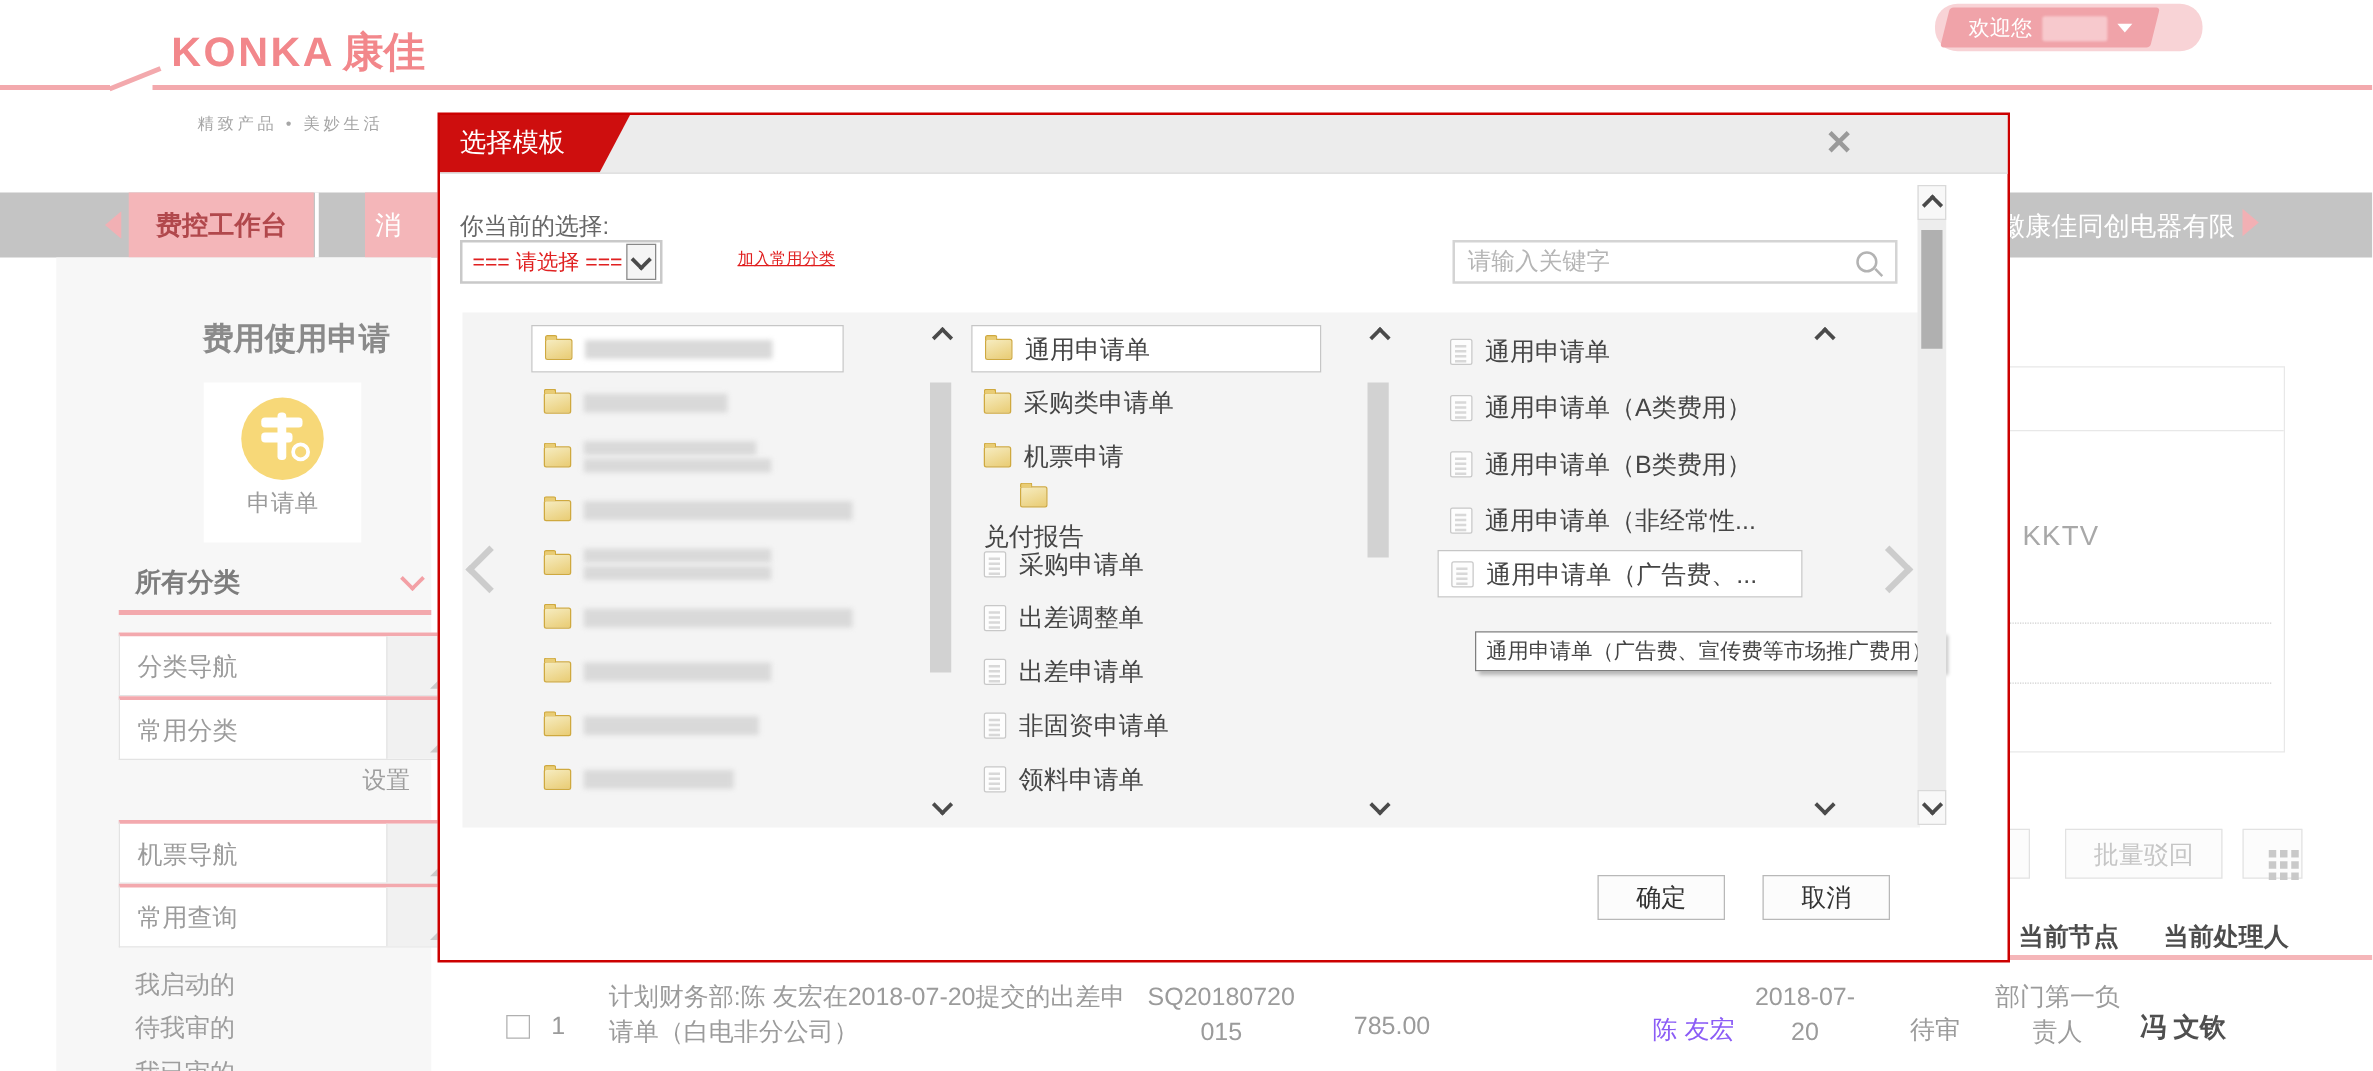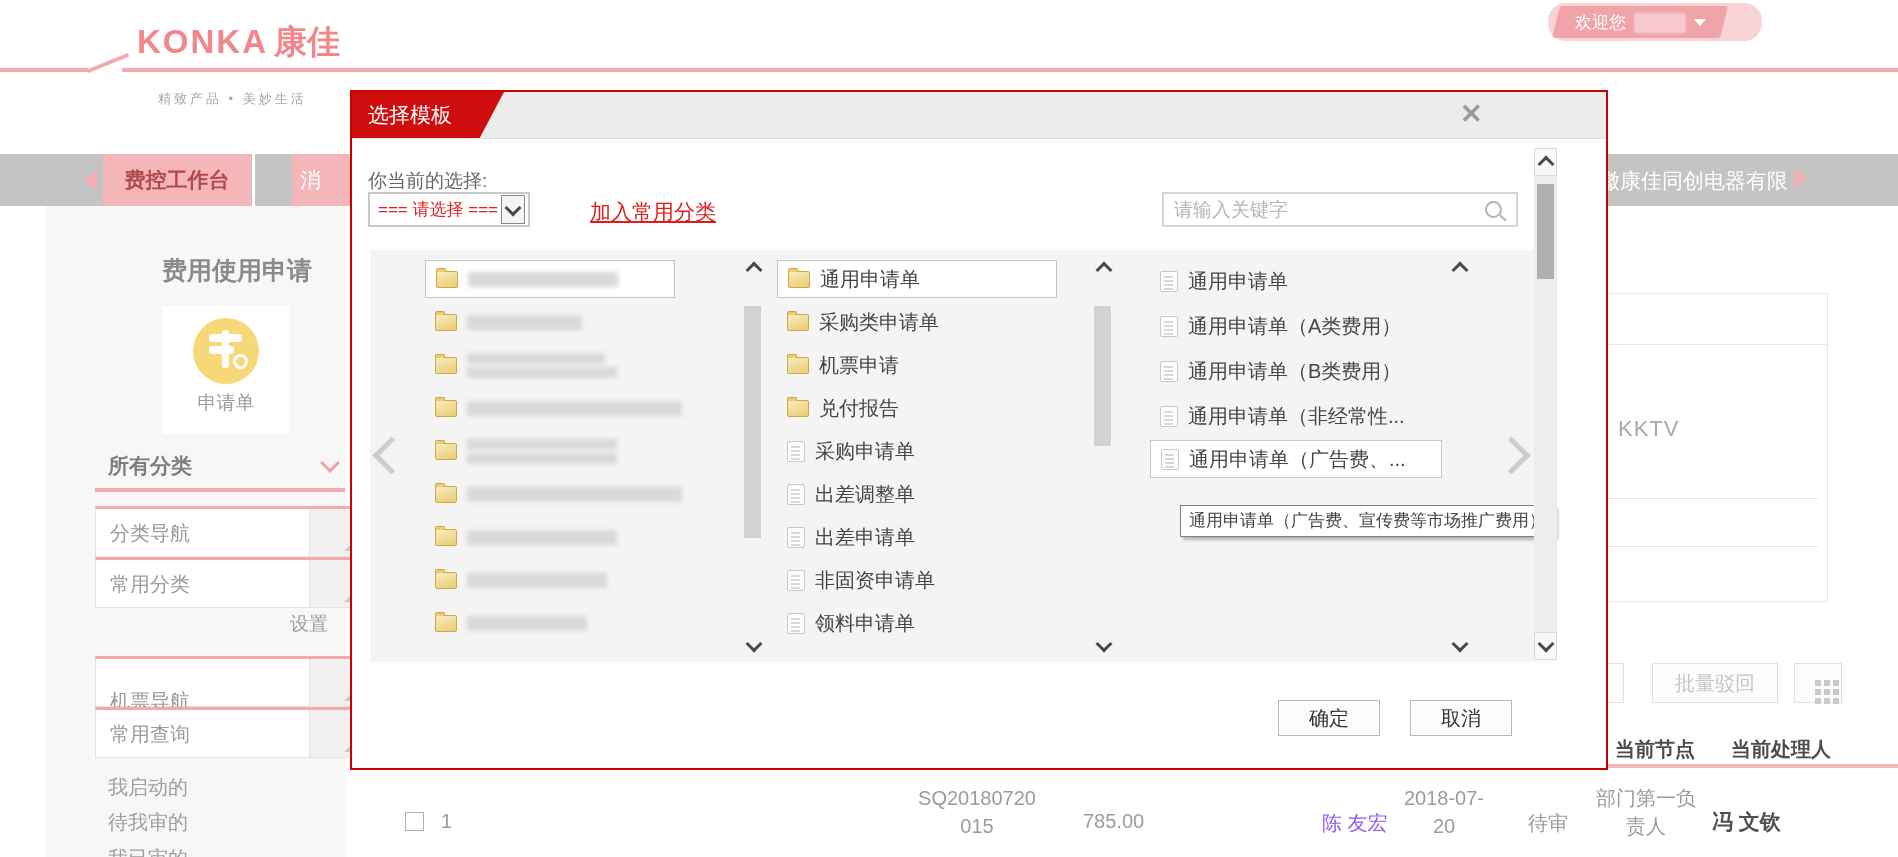--- a/index.html
+++ b/index.html
@@ -68,21 +68,21 @@
   .m-header{position:absolute;left:0;top:0;right:0;height:46px;background:#ececec;border-bottom:1px solid #dcdcdc;}
   .m-tab{position:absolute;left:0;top:0;width:152px;height:46px;background:#ce0e0e;
          clip-path:polygon(0 0,100% 0,84% 100%,0 100%);color:#fff;font-size:21px;
          line-height:46px;padding-left:16px;box-sizing:border-box;}
   .m-close{position:absolute;left:1108px;top:6px;font-size:27px;color:#9a9a9a;font-weight:bold;cursor:pointer;}
   .m-curlabel{font-size:19px;color:#666;}
   .m-select{border:2px solid #c9c9c9;background:#fff;display:flex;align-items:center;box-sizing:border-box;}
   .m-select-val{color:#e02020;font-size:17px;padding-left:8px;flex:1;}
   .m-select-btn{width:22px;height:27px;margin-right:3px;border:1px solid #888;background:#f5f5f5;
                 display:flex;align-items:center;justify-content:center;}
-  .m-addlink{color:#e01d1d;font-size:21px;text-decoration:underline;}
+  .m-addlink{color:#e01d1d;font-size:13px;text-decoration:underline;}
   .m-search{border:2px solid #d4d4d4;background:#fff;display:flex;align-items:center;box-sizing:border-box;}
   .m-search input{border:none;outline:none;flex:1;font-size:19px;color:#666;padding:0 10px;
                   font-family:"Liberation Sans",sans-serif;background:transparent;}
   .m-search input::placeholder{color:#b5b5b5;}
   .mag{width:13px;height:13px;border:2px solid #b3b3b3;border-radius:50%;position:relative;margin-right:14px;}
   .mag::after{content:"";position:absolute;width:8px;height:2px;background:#b3b3b3;transform:rotate(45deg);right:-7px;bottom:-3px;}
   .panel{background:#f4f4f4;}
   .item{position:absolute;height:38px;display:flex;align-items:center;gap:10px;padding-left:10px;box-sizing:border-box;}
   .item-label{font-size:20px;color:#454545;white-space:nowrap;}
   .sel-box{background:#fff;border:1px solid #c6c6c6;}
@@ -173,21 +173,21 @@
     </div>
     <div class="abs sbox" style="left:50px;top:351px;width:262px;height:47px;">
       <span class="sbox-label" style="position:absolute;left:14px;top:11px;">常用分类</span>
       <span class="sbox-sub">
           <span class="sbox-tri"></span>
         </span>
     </div>
     <div class="abs sb-link" style="left:245px;top:405px;font-size:19px;">设置</div>
 
     <div class="abs sbox" style="left:50px;top:450px;width:262px;height:47px;">
-      <span class="sbox-label" style="position:absolute;left:14px;top:29px;">机票导航</span>
+      <span class="sbox-label" style="position:absolute;left:14px;top:11px;">机票导航</span>
       <span class="sbox-sub">
           <span class="sbox-tri"></span>
         </span>
     </div>
     <div class="abs sbox" style="left:50px;top:501px;width:262px;height:47px;">
       <span class="sbox-label" style="position:absolute;left:14px;top:11px;">常用查询</span>
       <span class="sbox-sub">
           <span class="sbox-tri"></span>
         </span>
     </div>
@@ -216,20 +216,21 @@
   </div>
 
   <div class="abs th" style="left:1551px;top:736px;">状态</div>
   <div class="abs th" style="left:1615px;top:736px;">当前节点</div>
   <div class="abs th" style="left:1731px;top:736px;">当前处理人</div>
   <div class="abs" style="left:360px;top:764px;width:1538px;height:4px;background:#f5b6b9;"></div>
 
   <div class="abs" style="left:0;top:772px;width:1898px;height:85px;">
     <div class="abs checkbox" style="left:405px;top:40px;"></div>
     <div class="abs cell" style="left:441px;top:38px;">1</div>
+    <div class="abs cell" style="left:487px;top:12px;width:430px;line-height:28px;">计划财务部:陈 友宏在2018-07-20提交的出差申请单（白电非分公司）</div>
     <div class="abs cell center" style="left:918px;top:12px;width:118px;line-height:28px;word-break:break-all;">SQ20180720015</div>
     <div class="abs cell" style="left:1083px;top:38px;">785.00</div>
     <div class="abs cell link-blue" style="left:1322px;top:38px;">陈 友宏</div>
     <div class="abs cell center" style="left:1398px;top:12px;width:92px;line-height:28px;">2018-07-20</div>
     <div class="abs cell" style="left:1528px;top:38px;">待审</div>
     <div class="abs cell center" style="left:1596px;top:12px;width:100px;line-height:28px;">部门第一负责人</div>
     <div class="abs handler" style="left:1712px;top:36px;">冯 文钦</div>
   </div>
 
   <div class="modal">
@@ -318,21 +319,21 @@
             <span class="item-label">通用申请单</span>
         </div>
         <div class="item" style="left:0;top:53px;">
           <span class="ic-folder"></span>
             <span class="item-label">采购类申请单</span>
         </div>
         <div class="item" style="left:0;top:96px;">
           <span class="ic-folder"></span>
             <span class="item-label">机票申请</span>
         </div>
-        <div class="item" style="left:0;top:139px;">
+        <div class="item" style="left:0;top:139px;flex-direction:column;">
           <span class="ic-folder"></span>
             <span class="item-label">兑付报告</span>
         </div>
         <div class="item" style="left:0;top:182px;">
           <span class="ic-doc"></span>
             <span class="item-label">采购申请单</span>
         </div>
         <div class="item" style="left:0;top:225px;">
           <span class="ic-doc"></span>
             <span class="item-label">出差调整单</span>

